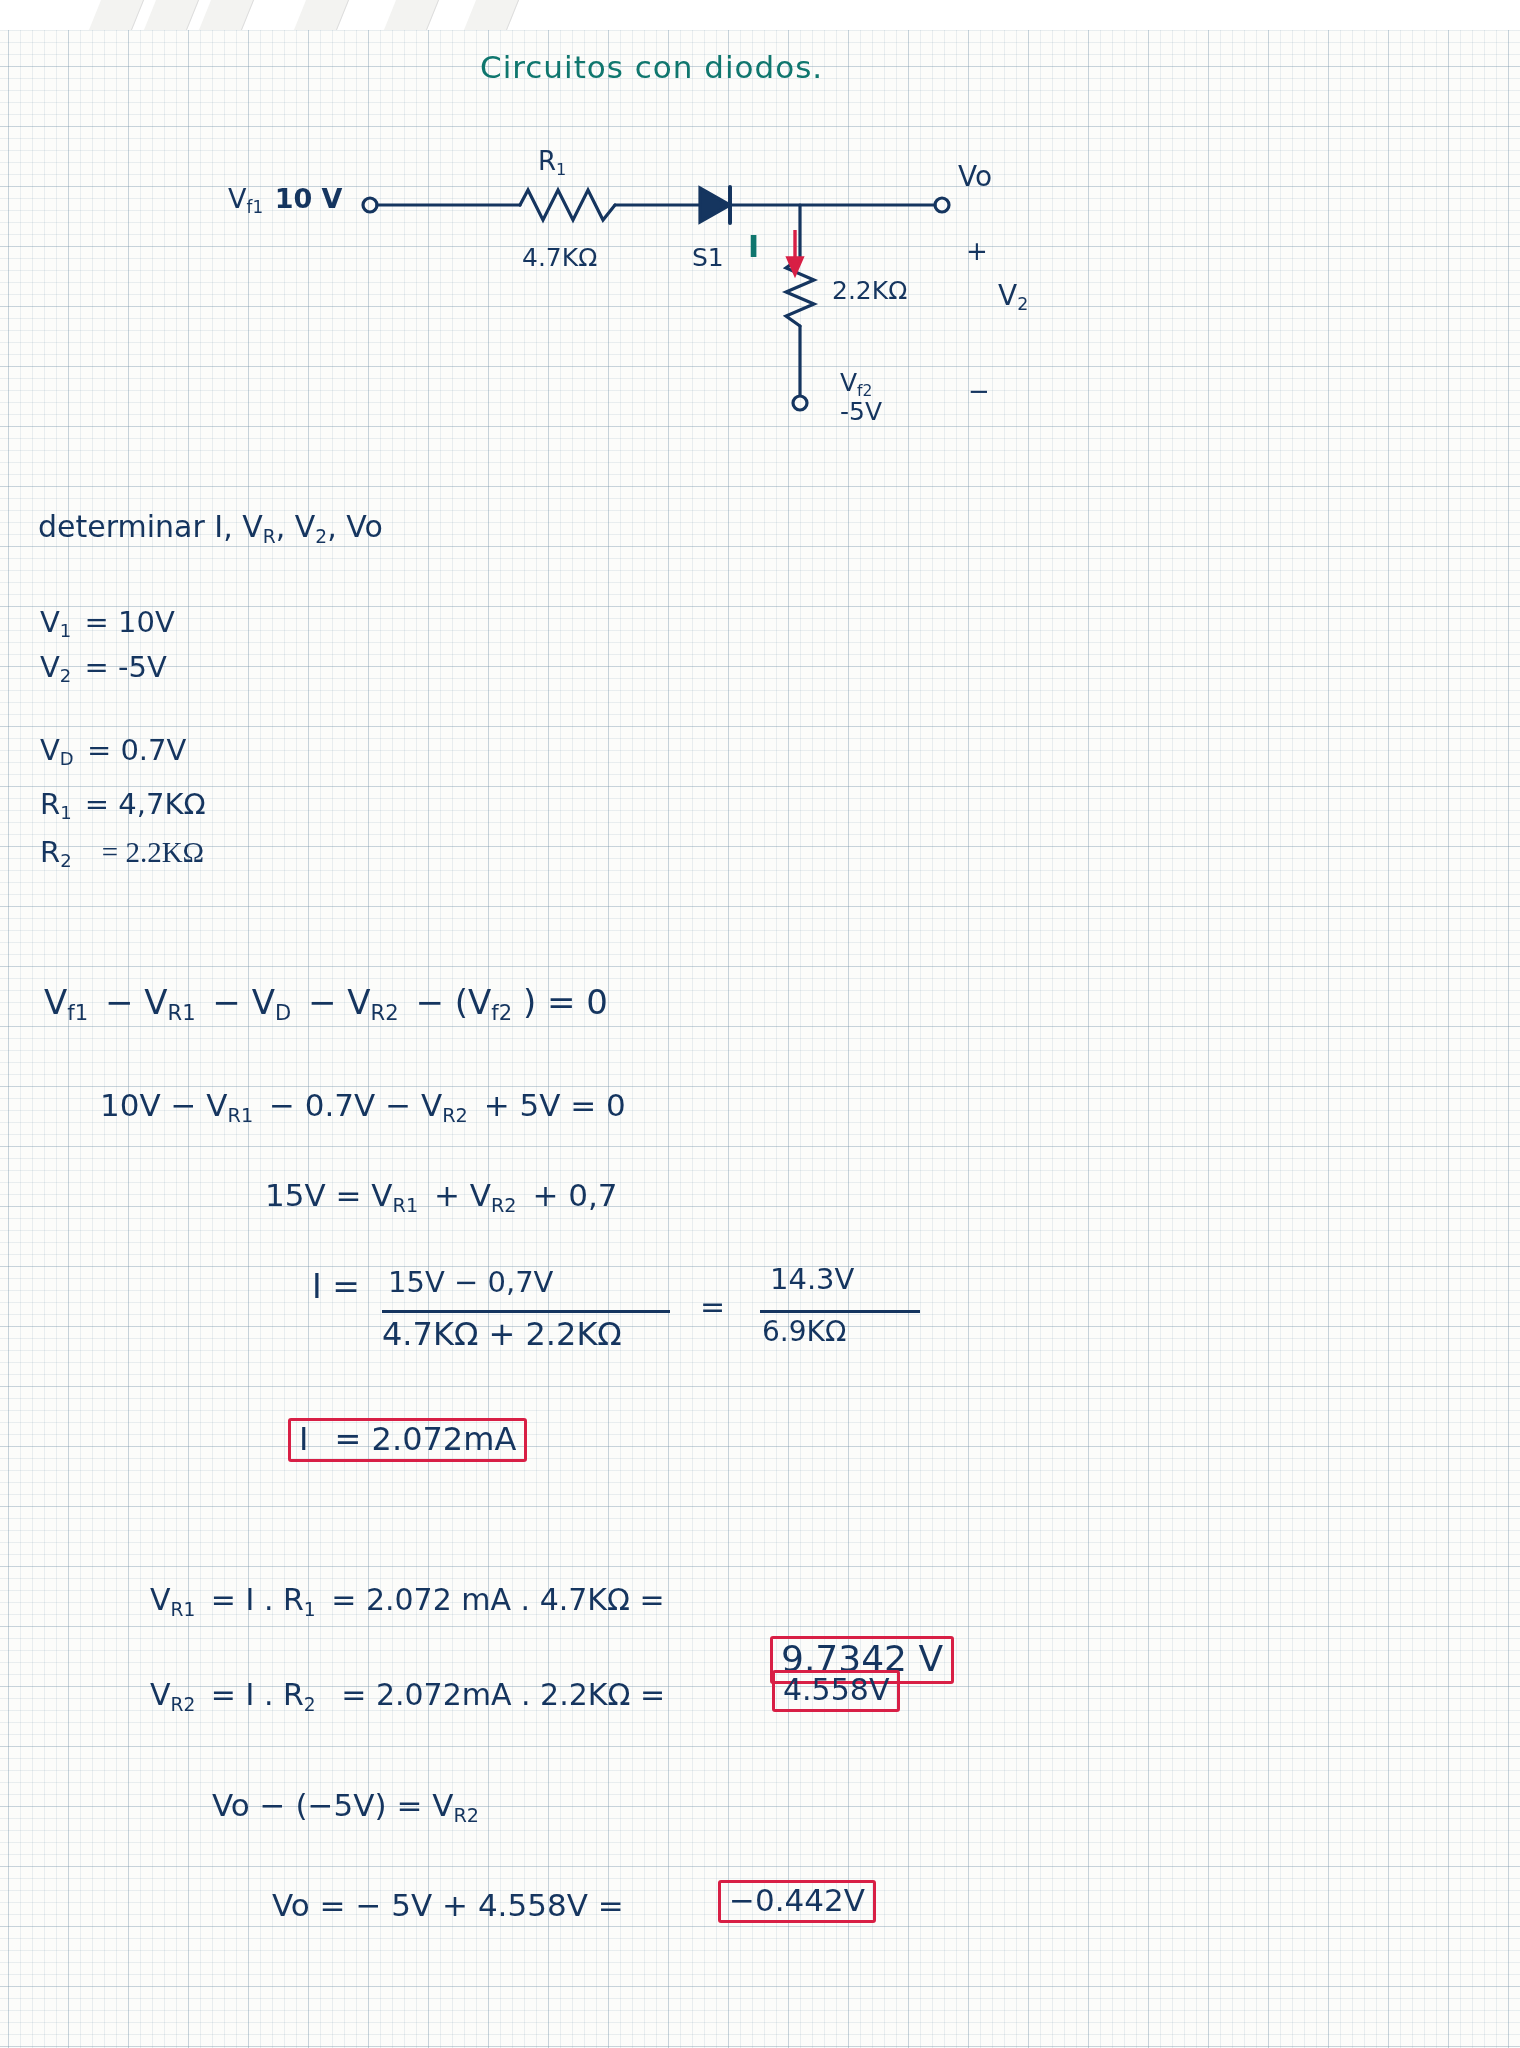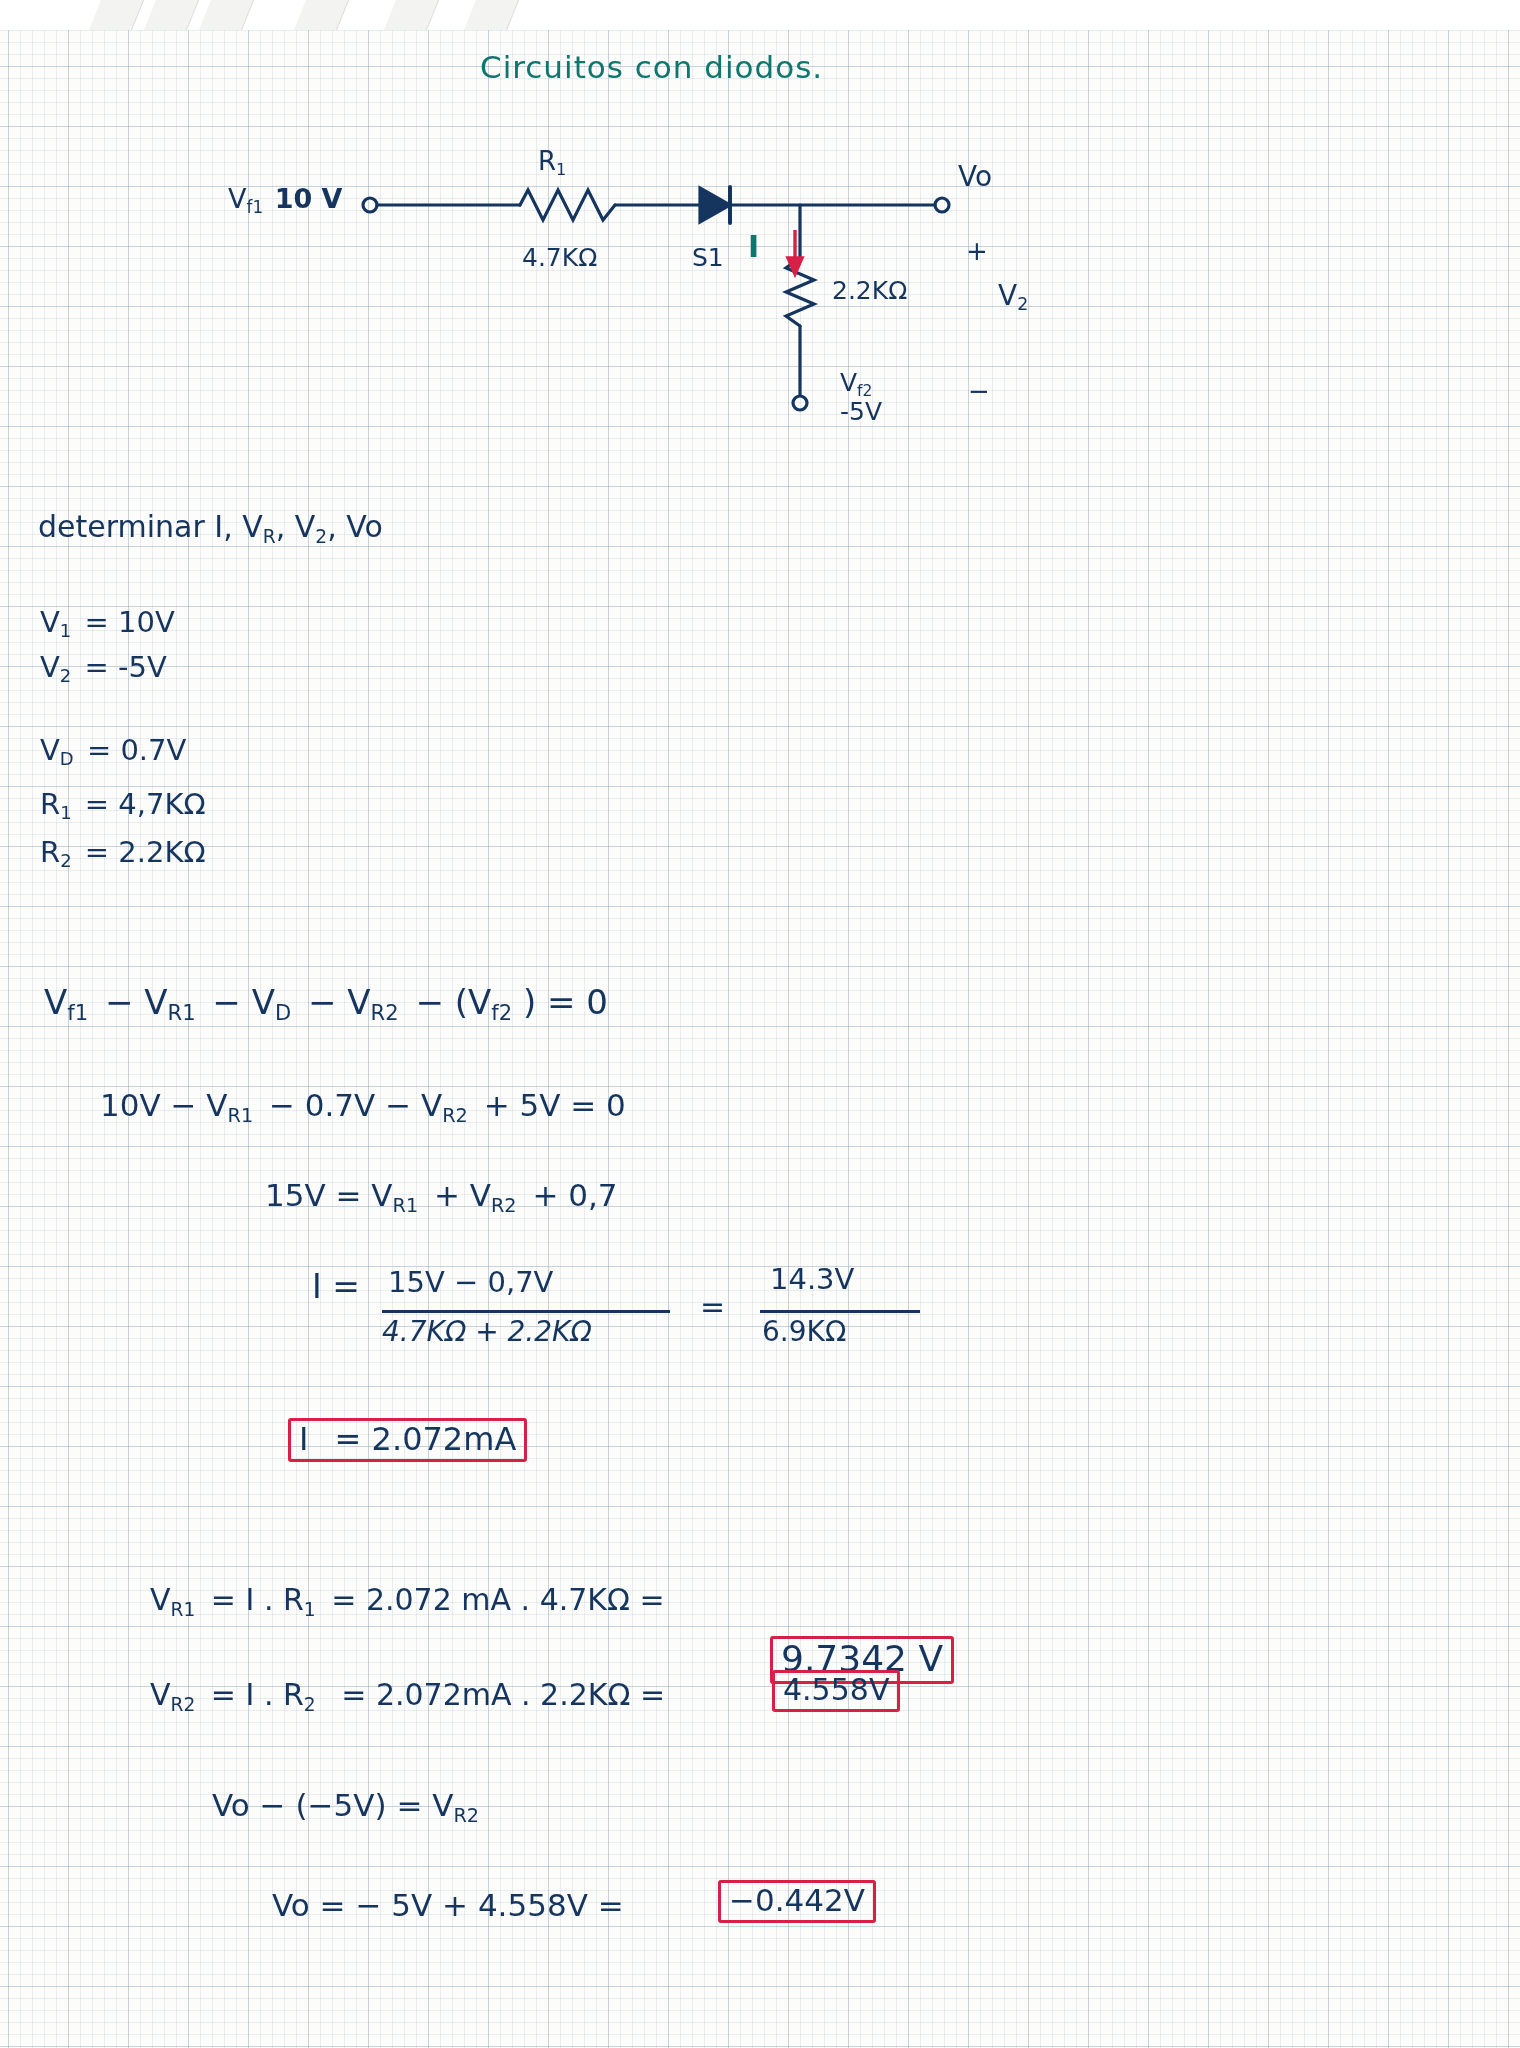--- a/index.html
+++ b/index.html
@@ -157,21 +157,21 @@
 <div class="hw blue" style="left:40px;top:736px;font-size:29px;">
   <span>V</span><span class="sub">D</span>
   <span style="margin-left:4px;">= 0.7V</span>
 </div>
 <div class="hw blue" style="left:40px;top:790px;font-size:29px;">
   <span>R</span><span class="sub">1</span>
   <span style="margin-left:4px;">= 4,7KΩ</span>
 </div>
 <div class="hw blue" style="left:40px;top:838px;font-size:29px;">
   <span>R</span><span class="sub">2</span>
-  <span style="margin-left:4px;">=  2.2KΩ</span>
+  <span style="margin-left:21px;font-family:Liberation Serif, serif;">=  2.2KΩ</span>
 </div>
 
 <div class="hw blue" style="left:44px;top:985px;font-size:34px;">
   <span>V</span><span class="sub">f1</span>
   <span style="margin-left:6px;">− V</span><span class="sub">R1</span>
   <span style="margin-left:6px;">− V</span><span class="sub">D</span>
   <span style="margin-left:6px;">− V</span><span class="sub">R2</span>
   <span style="margin-left:6px;">− (V</span><span class="sub">f2</span>
   <span>) = 0</span>
 </div>
@@ -185,21 +185,21 @@
 <div class="hw blue" style="left:265px;top:1180px;font-size:31px;">
   <span>15V = V</span><span class="sub">R1</span>
   <span style="margin-left:6px;">+ V</span><span class="sub">R2</span>
   <span style="margin-left:6px;">+ 0,7</span>
 </div>
 
 <div class="hw blue" style="left:312px;top:1270px;font-size:33px;">I =</div>
 
 <div class="hw blue" style="left:388px;top:1268px;font-size:29px;">15V − 0,7V</div>
 <div style="position:absolute;left:382px;top:1310px;width:288px;height:3px;background:#15355f;"></div>
-<div class="hw blue" style="left:382px;top:1318px;font-size:28px;font-style:italic;">4.7KΩ + 2.2KΩ</div>
+<div class="hw blue" style="left:382px;top:1318px;font-size:32px;">4.7KΩ + 2.2KΩ</div>
 
 <div class="hw blue" style="left:700px;top:1292px;font-size:30px;">=</div>
 
 <div class="hw blue" style="left:770px;top:1265px;font-size:29px;">14.3V</div>
 <div style="position:absolute;left:760px;top:1310px;width:160px;height:3px;background:#15355f;"></div>
 <div class="hw blue" style="left:762px;top:1318px;font-size:28px;">6.9KΩ</div>
 
 <div class="hw blue boxed" style="left:288px;top:1418px;font-size:32px;border-color:#d81f45;">
   <span>I</span>
   <span style="margin-left:16px;">= 2.072mA</span>

